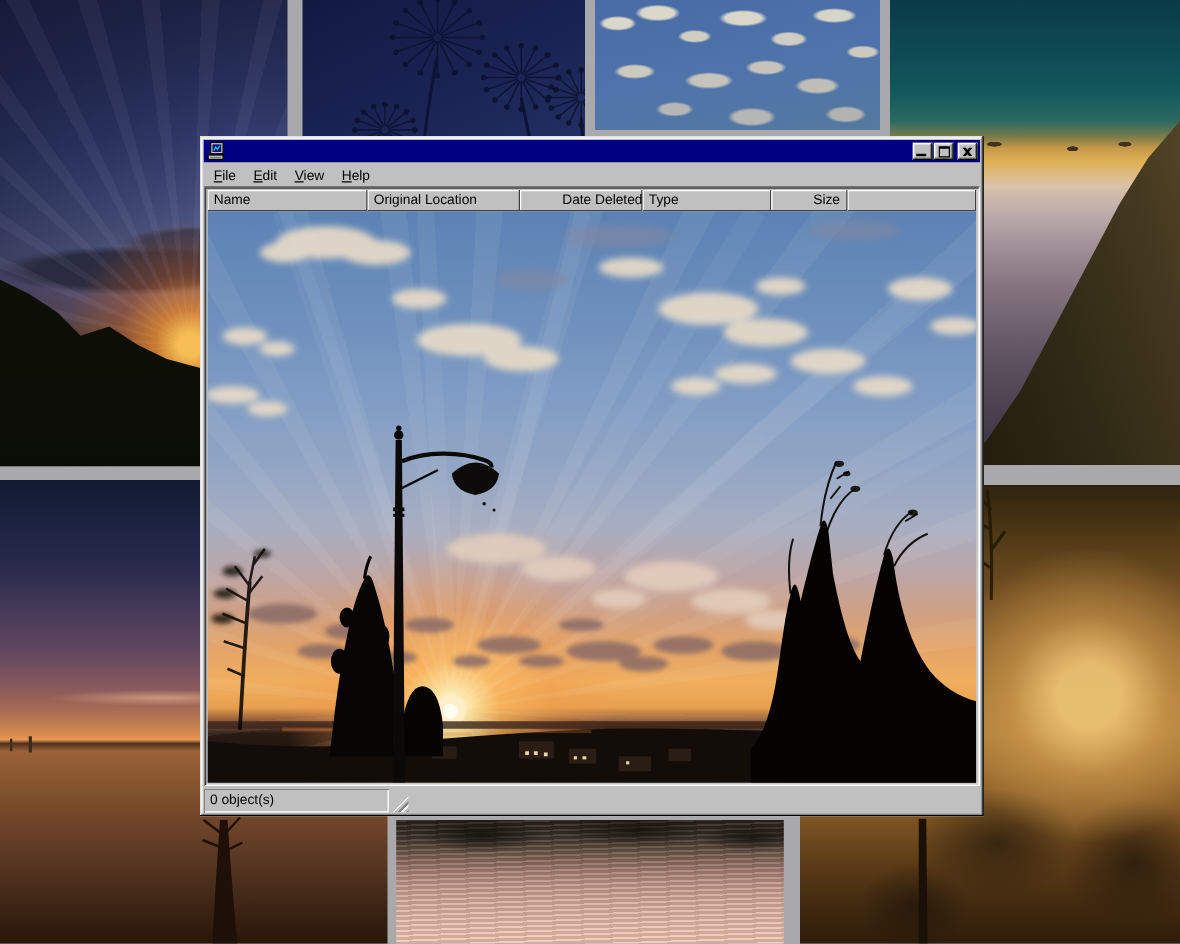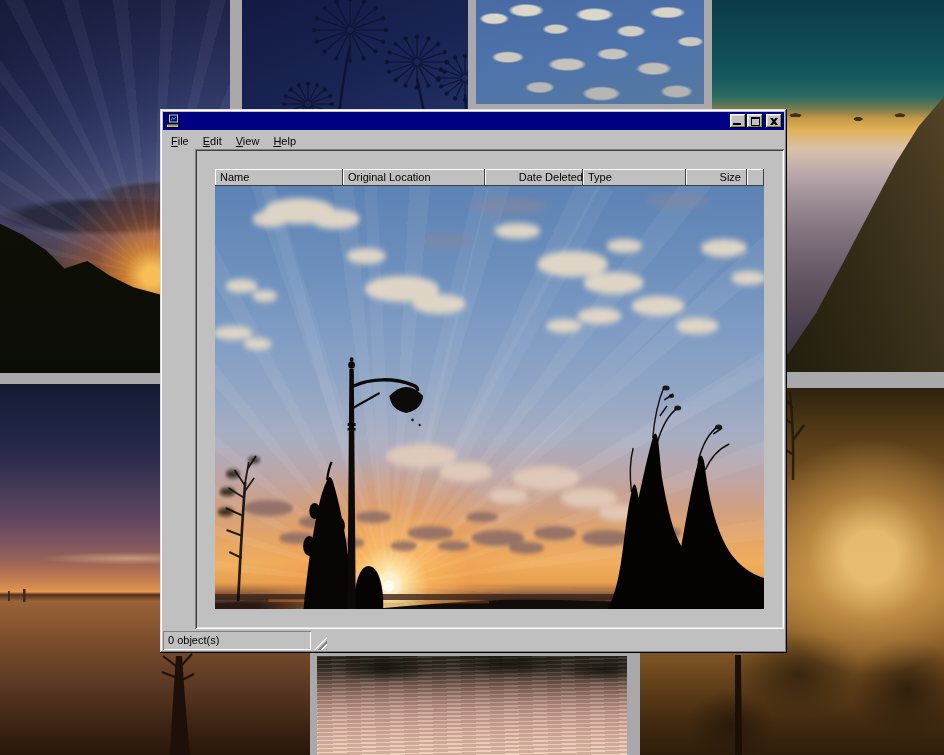--- a/index.html
+++ b/index.html
@@ -83,26 +83,26 @@
   .tb-btn + .tb-btn{margin-left:1px;}
   .tb-btn.close{margin-left:3px;}
   .glyph-min{width:8px;height:2px;background:#000;margin:0 3px 3px 0;align-self:flex-end;}
   .glyph-max{width:9px;height:9px;box-sizing:border-box;border:1px solid #000;border-top-width:2px;margin:0 auto 2px auto;}
   .tb-btn svg{margin:0 auto 3px auto;display:block;}
 
   .menubar{height:19px;display:flex;align-items:flex-end;padding-left:1px;background:#c0c0c0;}
   .menu-item{display:inline-block;padding:2px 7px;font-size:11px;color:#000;}
   .menu-item::first-letter{text-decoration:underline;}
 
-  .listview{height:480px;background:#c0c0c0;box-shadow:inset 1px 1px 0 #808080, inset -1px -1px 0 #fff, inset 2px 2px 0 #404040, inset -2px -2px 0 #dcdcdc;padding:20px;box-sizing:border-box;margin-left:32px;}
+  .listview{height:480px;background:#c0c0c0;box-shadow:inset 1px 1px 0 #808080, inset -1px -1px 0 #fff, inset 2px 2px 0 #404040, inset -2px -2px 0 #dcdcdc;padding:3px;box-sizing:border-box;}
   .lv-inner{width:100%;height:100%;position:relative;overflow:hidden;background:#c0c0c0;}
   .lv-header{display:flex;height:17px;}
   .hcell{background:#c0c0c0;box-shadow:inset -1px -1px 0 #404040, inset 1px 1px 0 #fff;font-size:11px;color:#000;
          padding:2px 0 0 5px;box-sizing:border-box;flex:0 0 auto;white-space:nowrap;overflow:hidden;}
-  .hc-name{width:128px;} .hc-loc{width:142px;} .hc-date{width:98px;text-align:right;} .hc-type{width:103px;}
+  .hc-name{width:128px;} .hc-loc{width:122px;} .hc-date{width:98px;text-align:right;} .hc-type{width:103px;}
   .hc-size{width:61px;text-align:right;padding-right:6px;padding-left:0;}
   .hc-fill{flex:1 1 auto;}
   .lv-body{position:relative;width:100%;height:459px;overflow:hidden;
     background:
       repeating-conic-gradient(from 245deg at 31.6% 87%, rgba(255,255,255,0) 0deg 8deg, rgba(255,250,240,.06) 8deg 11deg),
       radial-gradient(circle at 31.6% 87%, rgba(255,255,255,.95) 0 6px, rgba(255,233,165,.9) 15px, rgba(250,182,92,.75) 40px, rgba(242,152,72,.35) 82px, rgba(242,152,72,0) 132px),
       linear-gradient(180deg,#5c82b4 0%,#6d8fbc 18%,#7f9cc4 32%,#93a6c4 45%,#a8aec2 55%,#bca6a8 63%,#cfa084 70%,#e3a468 76%,#f0ae5e 82%,#e8a050 86.5%,#7a4a30 89.3%,#2a1a14 91%,#160e0a 100%);}
   .lv-body svg{width:100%;height:100%;display:block;}
 
   .statusbar{margin-top:2px;height:19px;display:flex;align-items:stretch;}

